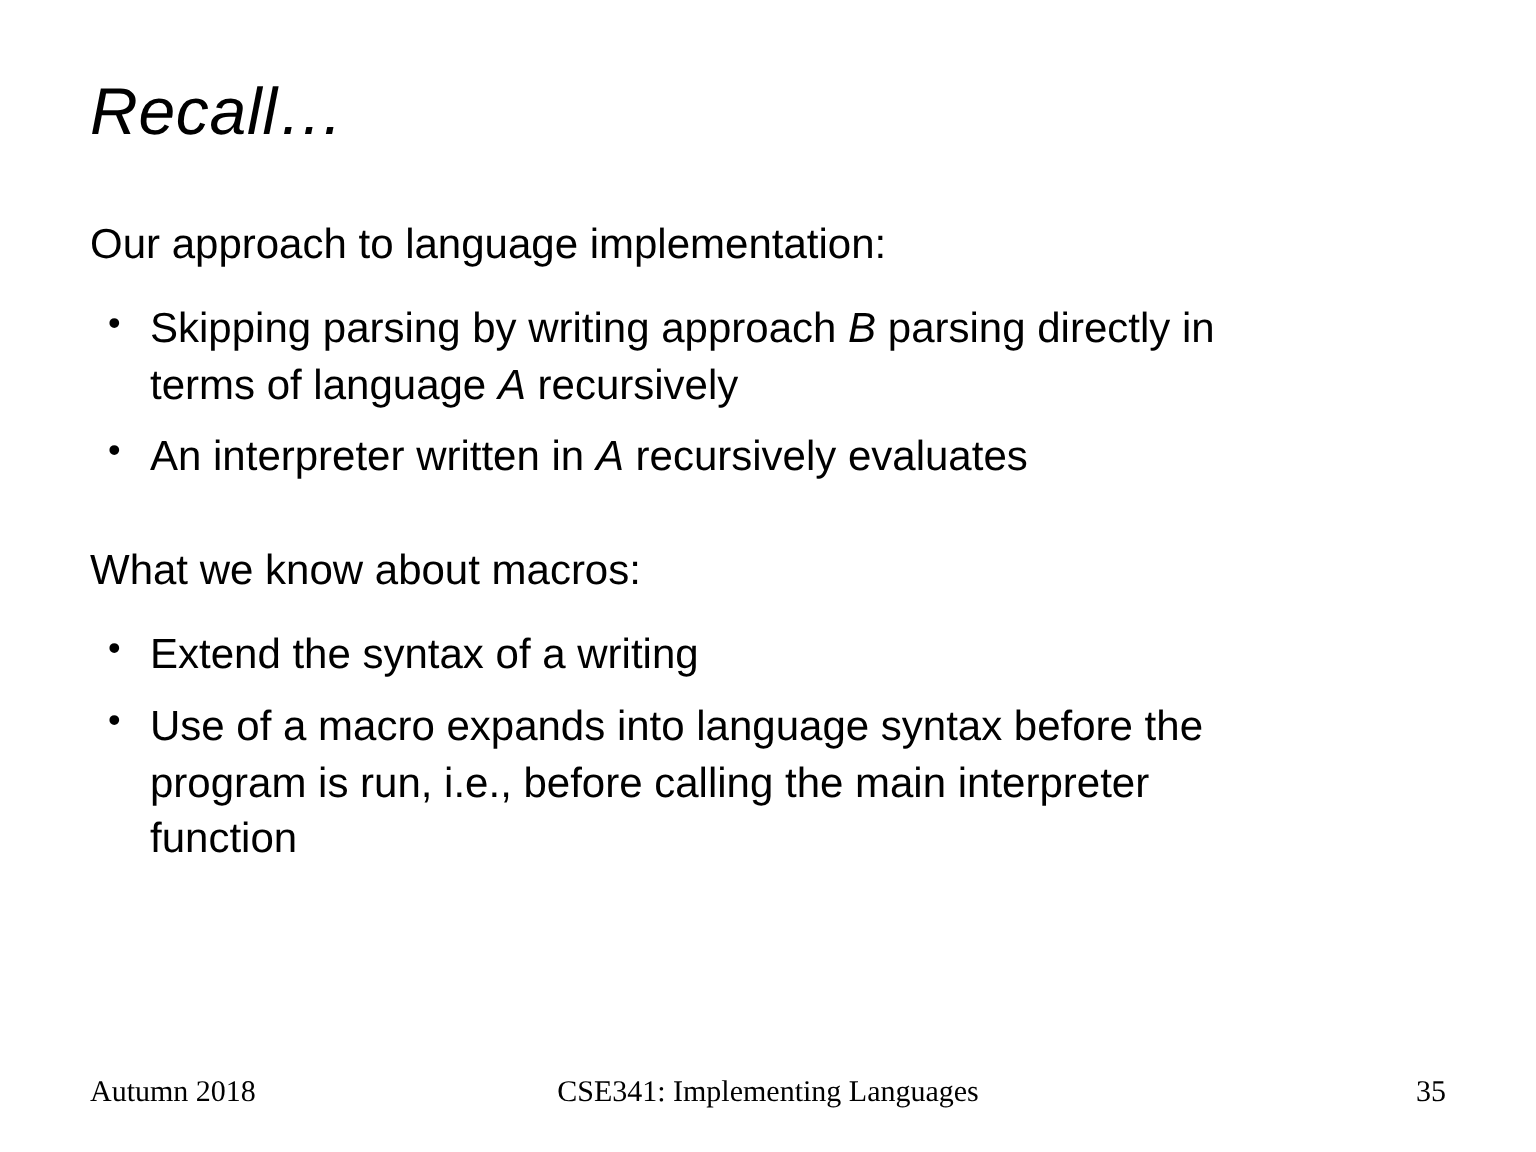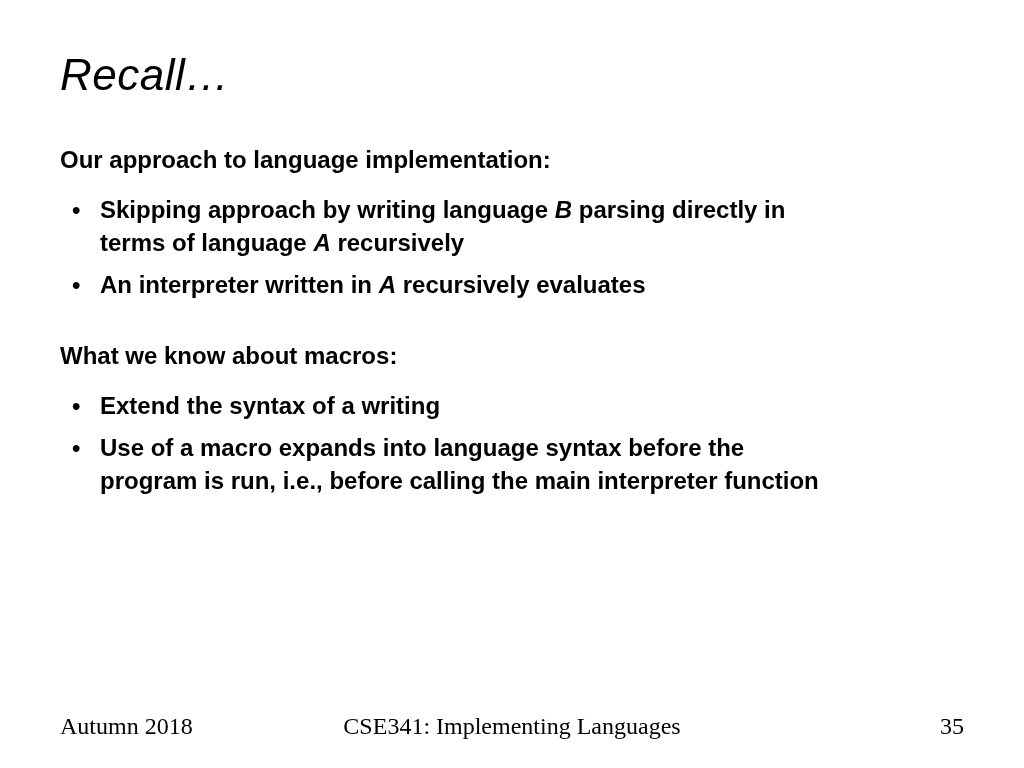--- a/index.html
+++ b/index.html
@@ -1,41 +1,41 @@
 <!DOCTYPE html>
 <html><head>
 <meta charset="utf-8">
 <style>
   * { margin: 0; padding: 0; box-sizing: border-box; }
   html, body { width: 1024px; height: 768px; background: #fff; font-family: Arial, Helvetica, sans-serif; color: #000; }
   .slide { position: relative; width: 884px; height: 768px; padding: 50px 60px 60px 60px; }
   .title { font-size: 44px; font-style: italic; font-weight: 400; margin-bottom: 44px; letter-spacing: 0.5px; }
-  .body { font-size: 24px; line-height: 1.35; font-weight: bold; }
+  .body { font-size: 28px; line-height: 1.35; }
   .para { margin-bottom: 18px; }
   ul.bullets { list-style: none; margin: 0 0 38px 0; padding: 0; }
   ul.bullets li { position: relative; padding-left: 40px; margin-bottom: 10px; }
   ul.bullets li::before { content: "•"; position: absolute; left: 12px; top: 0; font-size: 24px; }
   .ital { font-style: italic; }
-  .footer { position: absolute; bottom: 28px; left: 0; width: 1024px; padding: 0 60px; font-size: 24px; display: flex; justify-content: space-between; align-items: baseline; font-family: "Times New Roman", Times, serif; }
+  .footer { position: absolute; bottom: 28px; left: 0; width: 1024px; padding: 0 60px; font-size: 20px; display: flex; justify-content: space-between; align-items: baseline; font-family: "Times New Roman", Times, serif; }
   .footer .center { position: absolute; left: 50%; transform: translateX(-50%); }
 </style>
 </head>
 <body>
 
 <div class="slide">
 
   <h1 class="title">Recall…</h1>
 
   <div class="body">
 
     <p class="para">Our approach to language implementation:</p>
 
     <ul class="bullets">
       <li>
-        <span>Skipping approach by writing language </span><span class="ital">B</span><span> parsing directly in terms of language </span><span class="ital">A</span><span> recursively</span>
+        <span>Skipping parsing by writing approach </span><span class="ital">B</span><span> parsing directly in terms of language </span><span class="ital">A</span><span> recursively</span>
       </li>
       <li>
         <span>An interpreter written in </span><span class="ital">A</span><span> recursively evaluates</span>
       </li>
     </ul>
 
     <p class="para">What we know about macros:</p>
 
     <ul class="bullets">
       <li>Extend the syntax of a writing</li>

